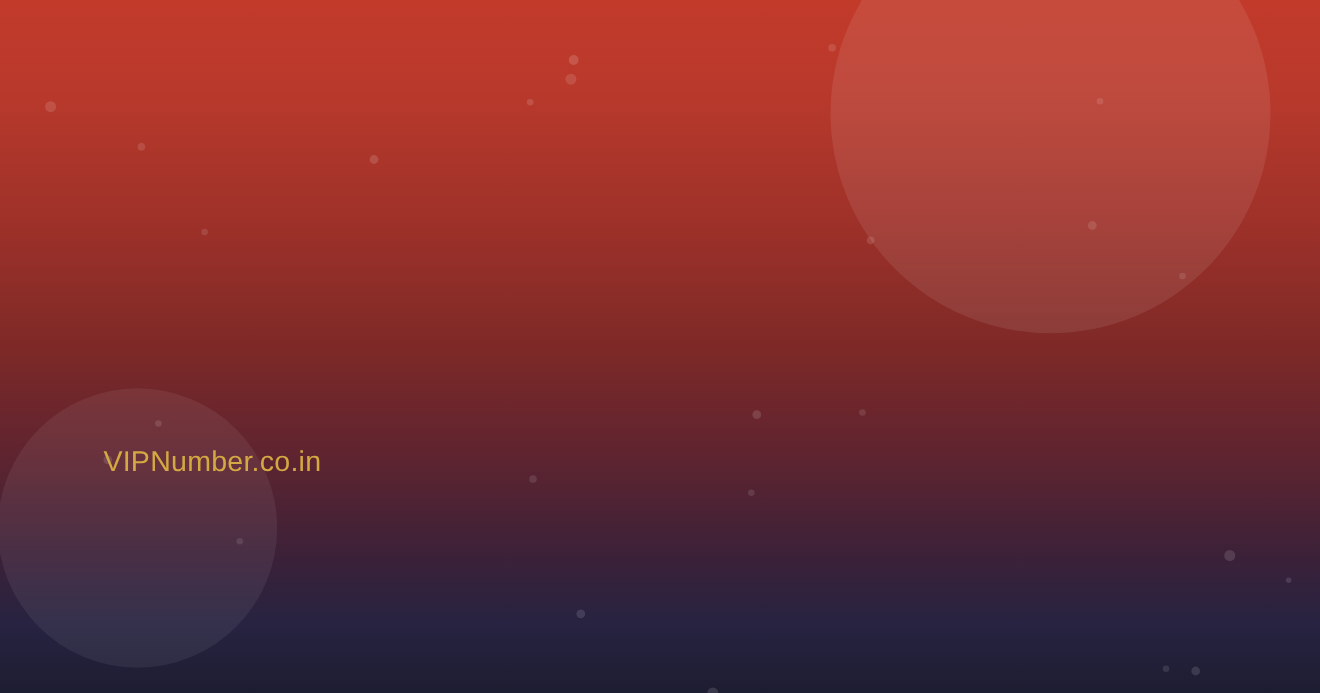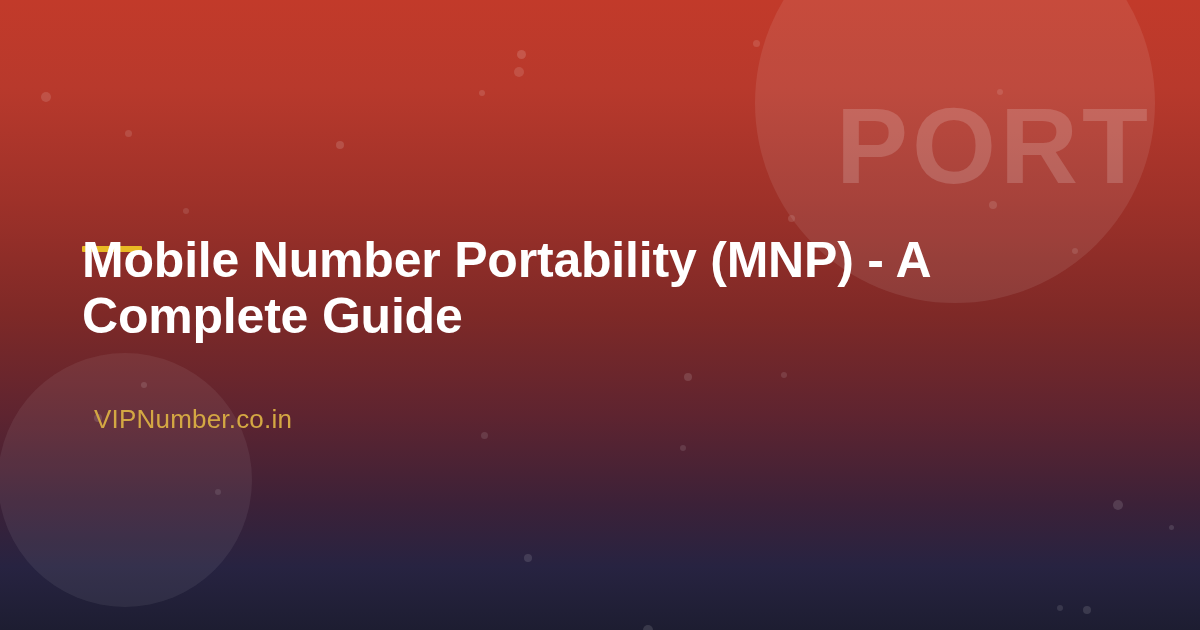--- a/index.html
+++ b/index.html
@@ -139,22 +139,17 @@
       <div class="particle" style="width: 6px; height: 6px; left: 680px; top: 445px; background: rgba(255, 255, 255, 0.11);"></div>
       <div class="particle" style="width: 10px; height: 10px; left: 1113px; top: 500px; background: rgba(255, 255, 255, 0.13);"></div>
       <div class="particle" style="width: 5px; height: 5px; left: 1168.5px; top: 524.5px; background: rgba(255, 255, 255, 0.12);"></div>
       <div class="particle" style="width: 6px; height: 6px; left: 1057px; top: 605px; background: rgba(255, 255, 255, 0.11);"></div>
       <div class="particle" style="width: 8px; height: 8px; left: 1083px; top: 606px; background: rgba(255, 255, 255, 0.12);"></div>
       <div class="particle" style="width: 10px; height: 10px; left: 643px; top: 625px; background: rgba(255, 255, 255, 0.12);"></div>
       <div class="particle" style="width: 8px; height: 8px; left: 524px; top: 554px; background: rgba(255, 255, 255, 0.12);"></div>
       <div class="particle" style="width: 6px; height: 6px; left: 215px; top: 489px; background: rgba(255, 255, 255, 0.1);"></div>
     </div>
 
-  <div id="watermark" style="color: rgba(255, 255, 255, 0.17);">PORT</div>
 
-  <div id="content">
-    <div id="accent-bar" style="background: rgb(232, 185, 35);"></div>
-    <h1 id="title" style="color: rgb(255, 255, 255);">Mobile Number Portability (MNP) - A Complete Guide</h1>
-  </div>
 
   <div id="subtitle" style="color: rgb(212, 168, 67);">VIPNumber.co.in</div>
 
 </div>
 
 </body></html>

